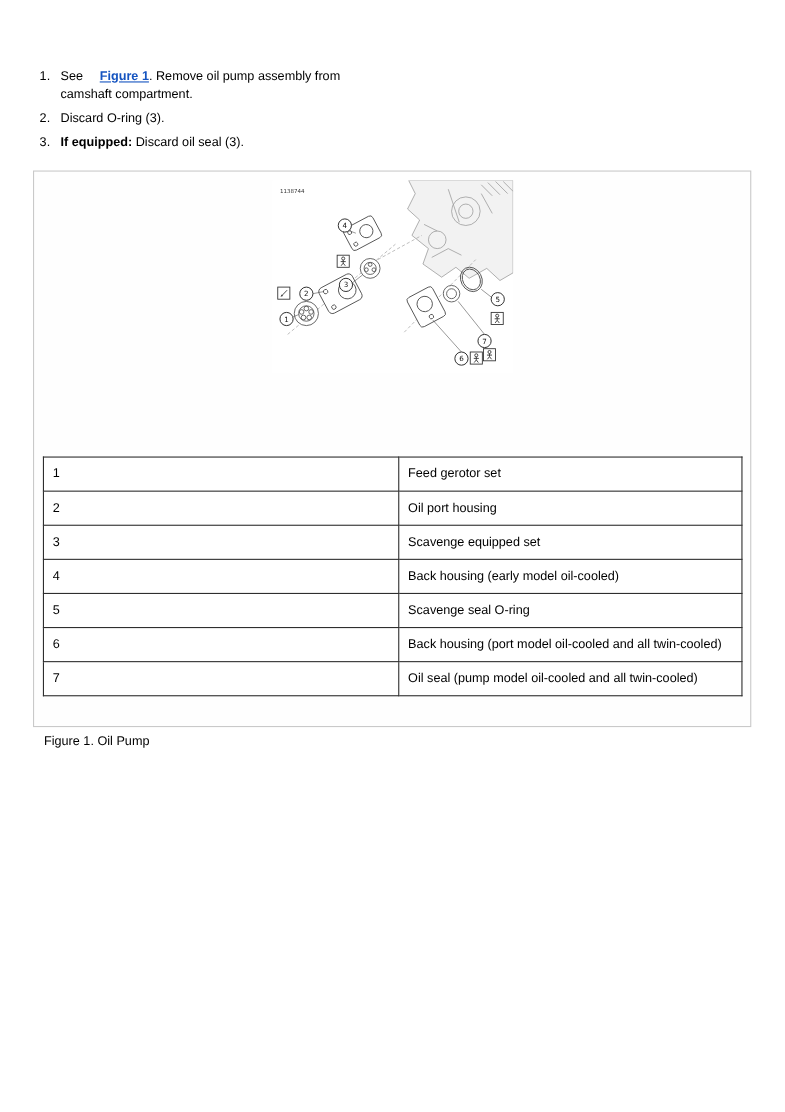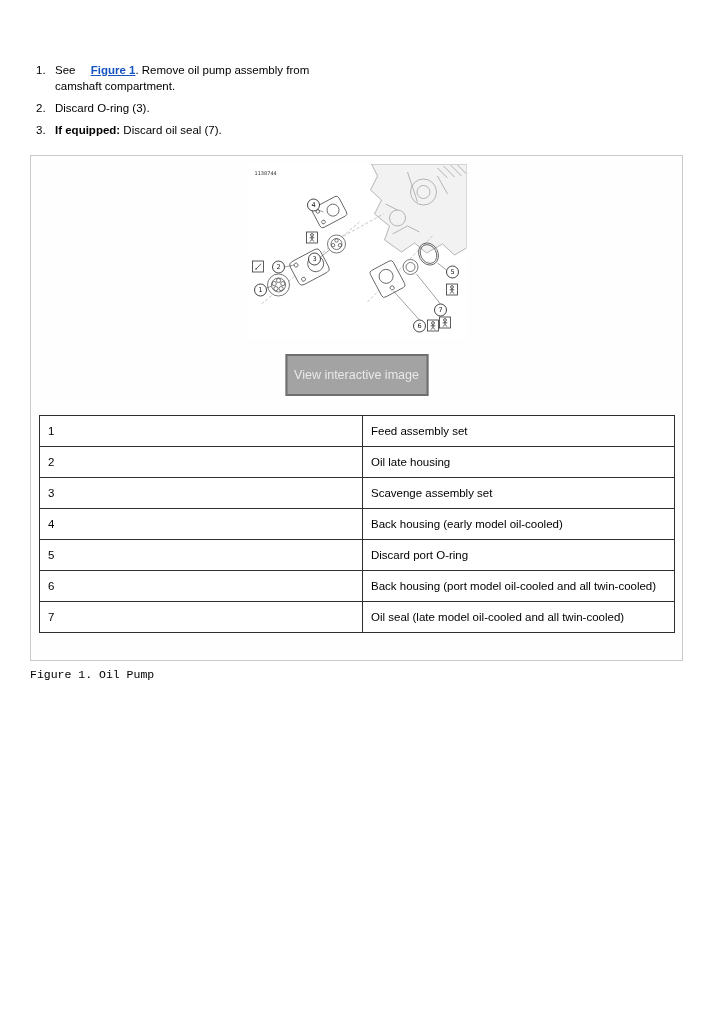--- a/index.html
+++ b/index.html
@@ -45,39 +45,39 @@
     width: 636px; border-collapse: collapse; table-layout: fixed;
   }
   .parts-table td {
     border: 1px solid #2e2e2e;
     height: 31px; padding: 0 8px;
     font-size: 11.5px; vertical-align: middle;
     background: #fff;
   }
   .col-key { width: 323px; }
 
-  .figure-caption { position: absolute; left: 30px; top: 668px; font-size: 11.5px; font-family: Liberation Mono, monospace; }
+  .figure-caption { position: absolute; left: 40px; top: 668px; font-size: 11.5px; }
 </style>
 </head>
 <body>
 
 <div class="page">
 
   <div class="steps">
     <div class="step">
       <span class="step-num">1.</span>
       <span class="step1-body"><span>See </span><a class="link">Figure 1</a><span>. Remove oil pump assembly from camshaft compartment.</span></span>
     </div>
     <div class="step">
       <span class="step-num">2.</span>
       <span>Discard O-ring (3).</span>
     </div>
     <div class="step">
       <span class="step-num">3.</span>
-      <span><b class="bold">If equipped:</b><span> Discard oil seal (7).</span></span>
+      <span><b class="bold">If equipped:</b><span> Discard oil seal (3).</span></span>
     </div>
   </div>
 
   <div class="figure-panel">
 
     <div class="diagram-wrap">
       <svg viewBox="0 0 219 175" width="219" height="175">
         <rect x="0" y="0" width="219" height="175" fill="#ffffff"></rect>
         <text x="7" y="11" font-size="5" fill="#333">1138744</text>
 
@@ -206,51 +206,50 @@
           <path d="M185.5 160.4 L185.5 163.2 M183.6 165.6 L185.5 163.2 L187.4 165.6 M183.2 161.8 L187.8 161.8" fill="none"></path>
         </g>
         <g stroke="#333" stroke-width="0.8" fill="#fff">
           <rect x="192" y="153" width="11" height="11"></rect>
           <circle cx="197.5" cy="156" r="1.4" fill="none"></circle>
           <path d="M197.5 157.4 L197.5 160.2 M195.6 162.6 L197.5 160.2 L199.4 162.6 M195.2 158.8 L199.8 158.8" fill="none"></path>
         </g>
       </svg>
     </div>
 
-    <div class="interactive-btn">View interactive image</div>
 
     <table class="parts-table">
       <tbody>
         <tr>
           <td class="col-key">1</td>
-          <td>Feed assembly set</td>
+          <td>Feed gerotor set</td>
         </tr>
         <tr>
           <td class="col-key">2</td>
-          <td>Oil late housing</td>
+          <td>Oil port housing</td>
         </tr>
         <tr>
           <td class="col-key">3</td>
-          <td>Scavenge assembly set</td>
+          <td>Scavenge equipped set</td>
         </tr>
         <tr>
           <td class="col-key">4</td>
           <td>Back housing (early model oil-cooled)</td>
         </tr>
         <tr>
           <td class="col-key">5</td>
-          <td>Discard port O-ring</td>
+          <td>Scavenge seal O-ring</td>
         </tr>
         <tr>
           <td class="col-key">6</td>
           <td>Back housing (port model oil-cooled and all twin-cooled)</td>
         </tr>
         <tr>
           <td class="col-key">7</td>
-          <td>Oil seal (late model oil-cooled and all twin-cooled)</td>
+          <td>Oil seal (pump model oil-cooled and all twin-cooled)</td>
         </tr>
       </tbody>
     </table>
   </div>
 
   <div class="figure-caption">Figure 1. Oil Pump</div>
 
 </div>
 
 </body></html>

